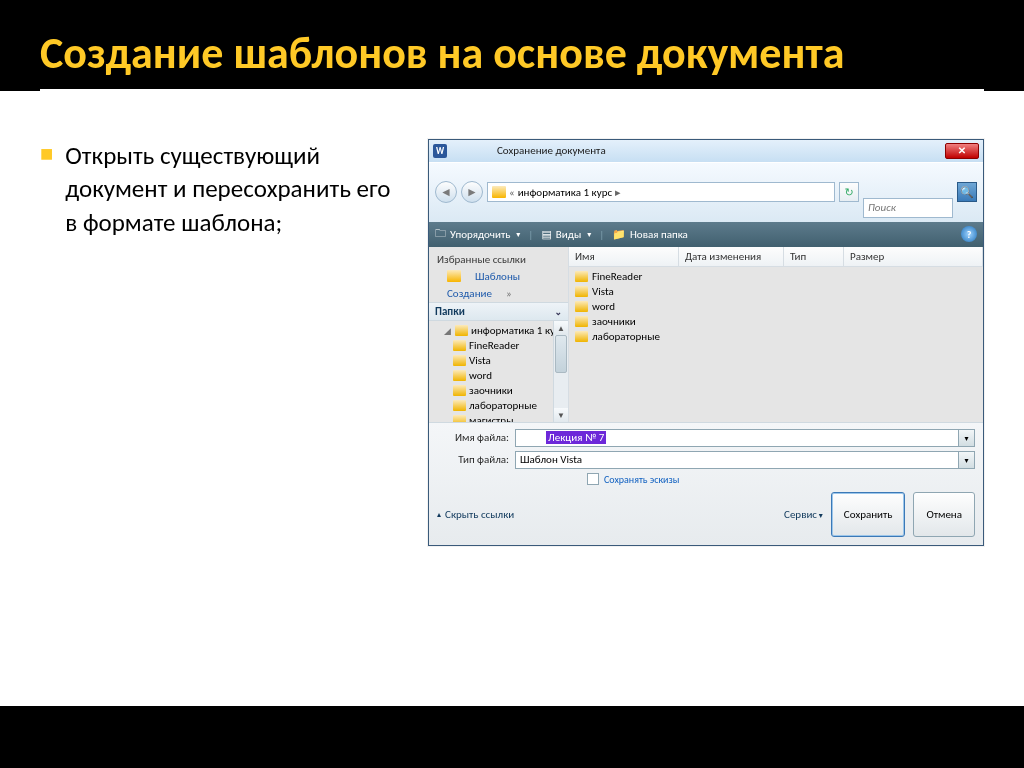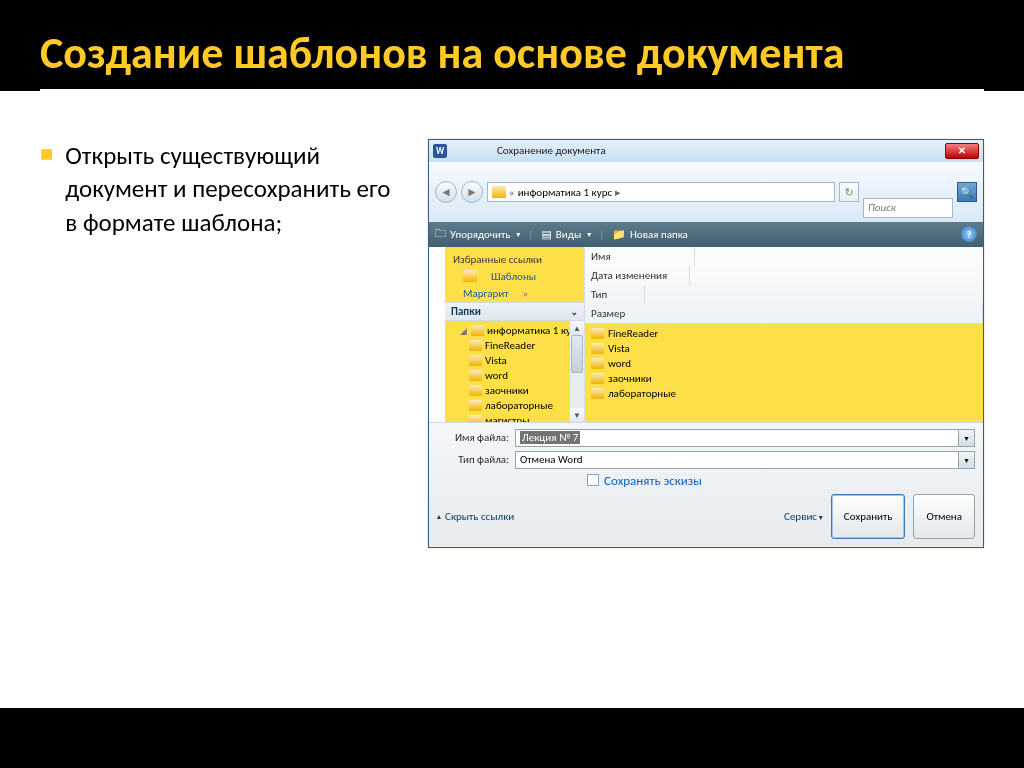--- a/index.html
+++ b/index.html
@@ -23,51 +23,51 @@
   .crumb-folder { width:14px; height:12px; background:linear-gradient(#fceabb,#f8b500); border-radius:1px; }
   .crumb-sep { color:#666; }
   .small-field { background:#fff; border:1px solid #9fb9cf; height:20px; display:flex; align-items:center; padding:0 4px; color:#777; font-style:italic;margin-top:31px;}
   .search-box { width:90px; }
   .search-ico { width:20px; height:20px; background:linear-gradient(#6fa7d6,#3a7ab8); border:1px solid #2a5a88; display:flex; align-items:center;justify-content:center; color:#fff; font-size:11px;}
   .toolbar { background:linear-gradient(#5d7b8c,#41606f); color:#fff; display:flex; align-items:center; padding:3px 6px; gap:8px; font-size:11px;}
   .toolbar .tb-item { display:flex; align-items:center; gap:4px; }
   .toolbar .sep { color:#7fa0ae; }
   .tb-drop::after { content:"▾"; font-size:8px; margin-left:2px;}
   .toolbar .help { margin-left:auto; width:16px;height:16px;border-radius:50%;background:radial-gradient(#9fd4ff,#1e6fb8);display:flex;align-items:center;justify-content:center;color:#fff;font-size:10px;font-weight:bold;}
-  .main { display:flex; height:175px; background:#fde047;margin-left:16px;}
+  .main { display:flex; height:175px; background:#e5e5e5;}
   .side { width:140px; border-right:1px solid #d6dde3; display:flex; flex-direction:column; font-size:11px;}
   .side-top { padding:6px 8px 2px; color:#3a3a3a;}
   .fav-link { color:#1e5aab; padding:2px 8px 2px 18px; cursor:default; display:flex; align-items:center; gap:14px;}
   .fav-link.more::after{content:" »"; color:#777;}
   .folders-hdr { background:linear-gradient(#eef3f7,#dde8ef); border-top:1px solid #cfd9e0; border-bottom:1px solid #cfd9e0; padding:2px 6px; display:flex; align-items:center; justify-content:space-between; color:#10395c; font-weight:bold;}
   .folders-hdr .chev { font-size:9px; color:#335;}
   .tree { flex:1; overflow:hidden; padding:2px 0 2px 4px; position:relative;}
   .tree-row { display:flex; align-items:center; gap:3px; padding:1px 0 1px 10px; }
   .tree-row.d1 { padding-left:20px;}
   .tree-row .fico { width:13px;height:11px;background:linear-gradient(#fceabb,#f0b400);border-radius:1px; flex-shrink:0;}
   .tree-scroll { position:absolute; right:0; top:0; bottom:0; width:15px; background:#e8edf1; border-left:1px solid #cfd9e0; display:flex; flex-direction:column;}
   .tree-scroll .arr{height:14px;display:flex;align-items:center;justify-content:center;font-size:8px;color:#555;background:linear-gradient(#f7fafc,#e1e8ed);}
   .tree-scroll .thumb{flex:0 0 38px;background:linear-gradient(#dfe8ee,#c3d2db);margin:0 1px;border:1px solid #aab9c2;border-radius:2px;}
   .tree-scroll .track{flex:1;}
   .list { flex:1; display:flex; flex-direction:column;}
-  .list-hdr { display:flex; background:linear-gradient(#fdfdfd,#eef2f5); border-bottom:1px solid #d6dde3; font-size:11px; color:#333;flex-direction:column;}
+  .list-hdr { display:flex; background:linear-gradient(#fdfdfd,#eef2f5); border-bottom:1px solid #d6dde3; font-size:11px; color:#333;}
   .list-hdr div { padding:3px 6px; border-right:1px solid #d6dde3;}
   .col-name{width:110px;} .col-date{width:105px;} .col-type{width:60px;} .col-size{flex:1;}
   .list-body { flex:1; padding:2px 4px;}
   .file-row { display:flex; align-items:center; gap:4px; padding:1px 2px;}
   .file-row .fico { width:13px;height:11px;background:linear-gradient(#fceabb,#f0b400);border-radius:1px;}
   .bottom { background:linear-gradient(#f4f6f8,#e7ebee); border-top:1px solid #cfd9e0; padding:6px 8px 8px; font-size:11px;}
   .form-row { display:flex; align-items:center; margin-bottom:4px; gap:6px;}
   .form-row .lbl { width:72px; text-align:right; color:#2a2a2a;}
   .combo { flex:1; background:#fff; border:1px solid #8fa6b2; height:18px; display:flex; align-items:center; padding:0 4px; position:relative;}
   .combo .dd { position:absolute; right:0; top:0; bottom:0; width:16px; border-left:1px solid #8fa6b2; background:linear-gradient(#f2f6f8,#d1dde2); display:flex;align-items:center;justify-content:center; font-size:8px;}
-  .combo.sel span.val{ background:#737373; color:#fff; padding:0 2px;}
+  .combo.sel span.val{ background:#6d28d9; color:#fff; padding:0 2px;margin-left:26px;}
   .meta-row { display:flex; gap:6px; margin:4px 0 4px 78px; color:#555; font-size:10.5px; align-items:center;}
   .meta-row .v { color:#1060c0;}
-  .chk-row { margin:4px 0 6px 150px; display:flex; align-items:center; gap:5px; color:#1060c0; font-size:13px;}
+  .chk-row { margin:4px 0 6px 150px; display:flex; align-items:center; gap:5px; color:#1060c0; font-size:10px;}
   .chk { width:12px;height:12px;border:1px solid #8fa6b2;background:#fff;}
   .footer { display:flex; align-items:center; gap:8px;}
   .footer .hide { display:flex; align-items:center; gap:4px; color:#10395c;}
   .footer .hide .tri{font-size:8px;}
   .footer .sp { flex:1;}
   .svc { color:#10395c;}
   .svc::after{content:" ▾"; font-size:8px;}
   .btn { background:linear-gradient(#fefefe,#e2e7ea); border:1px solid #8fa6b2; border-radius:3px; padding:15px 12px; font-size:11px; color:#000;}
   .btn.primary { border:1px solid #3b79b7; box-shadow:0 0 0 1px #9cc6ea inset;}
   .refresh-box{width:20px;height:20px;border:1px solid #9fb9cf;background:linear-gradient(#fdfdfd,#e7eef3);display:flex;align-items:center;justify-content:center;color:#3a6;font-size:11px;}
@@ -126,21 +126,21 @@
         <div class="help">?</div>
       </div>
 
       <div class="main">
         <div class="side">
           <div class="side-top">Избранные ссылки</div>
           <div class="fav-link">
               <span class="crumb-folder"></span>
               <span>Шаблоны</span>
             </div>
-          <div class="fav-link more">Маргарит</div>
+          <div class="fav-link more">Создание</div>
           <div class="folders-hdr">
             <span>Папки</span>
               <span class="chev">⌄</span>
           </div>
           <div class="tree">
             <div class="tree-row">
                 <span class="tree-exp">◢</span>
                 <span class="fico"></span>
                 <span>информатика 1 ку</span>
               </div>
@@ -212,21 +212,21 @@
         <div class="form-row">
           <div class="lbl">Имя файла:</div>
           <div class="combo sel">
               <span class="val">Лекция № 7</span>
               <div class="dd">▾</div>
             </div>
         </div>
         <div class="form-row">
           <div class="lbl">Тип файла:</div>
           <div class="combo">
-              <span>Отмена Word</span>
+              <span>Шаблон Vista</span>
               <div class="dd">▾</div>
             </div>
         </div>
         <div class="chk-row">
           <span class="chk"></span>
           <span>Сохранять эскизы</span>
         </div>
         <div class="footer">
           <div class="hide">
               <span class="tri">▴</span>

